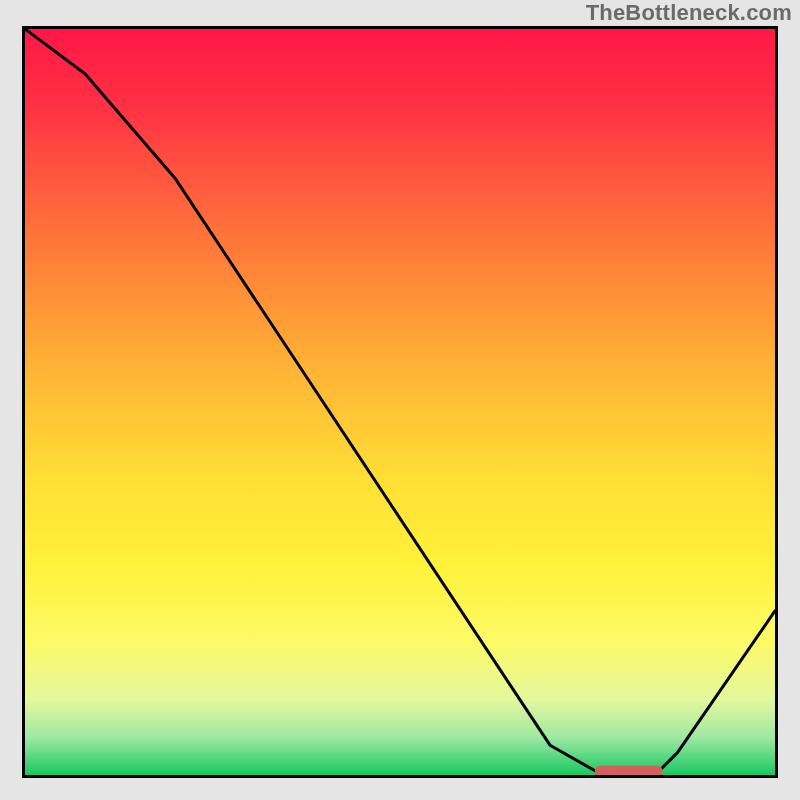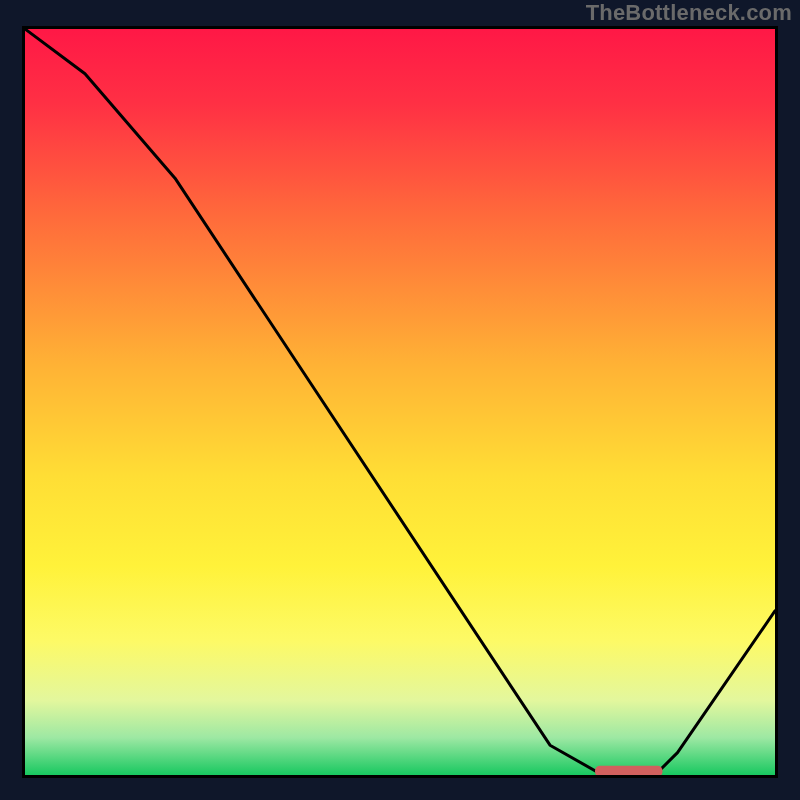--- a/index.html
+++ b/index.html
@@ -7,21 +7,21 @@
     padding: 0;
     width: 800px;
     height: 800px;
     overflow: hidden;
     background: #fff;
   }
   .chart-outer {
     position: relative;
     width: 800px;
     height: 800px;
-    background: #0f172a;
+    background: #e5e5e5;
   }
   .watermark {
     position: absolute;
     top: 0px;
     right: 8px;
     font-family: Arial, sans-serif;
     font-size: 22px;
     font-weight: bold;
     color: #6a6a6a;
     letter-spacing: 0.2px;

